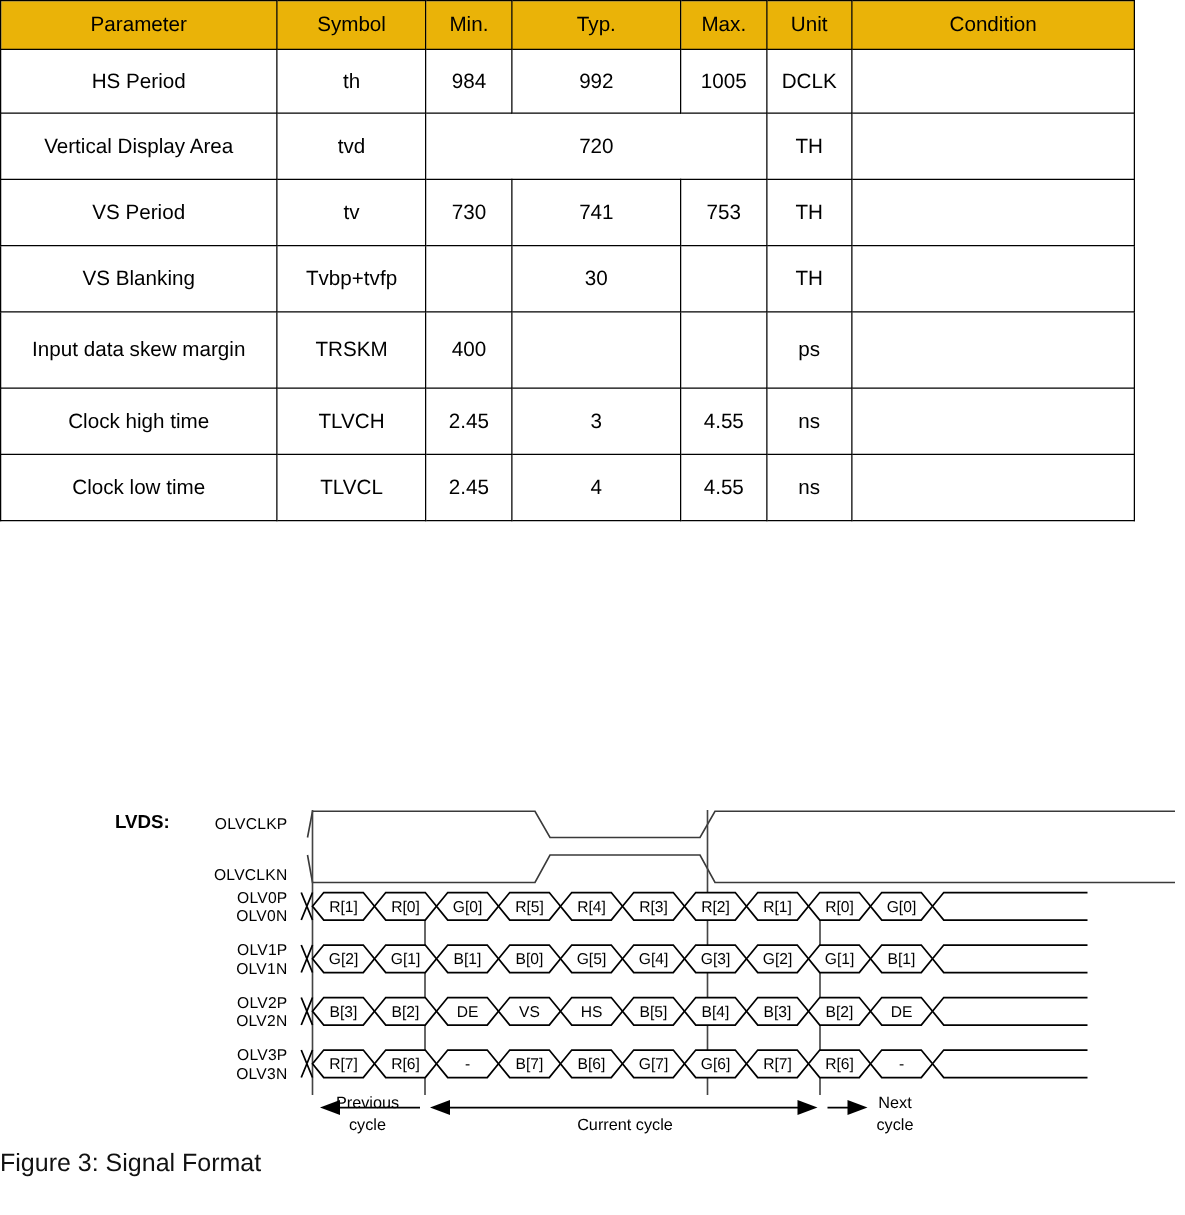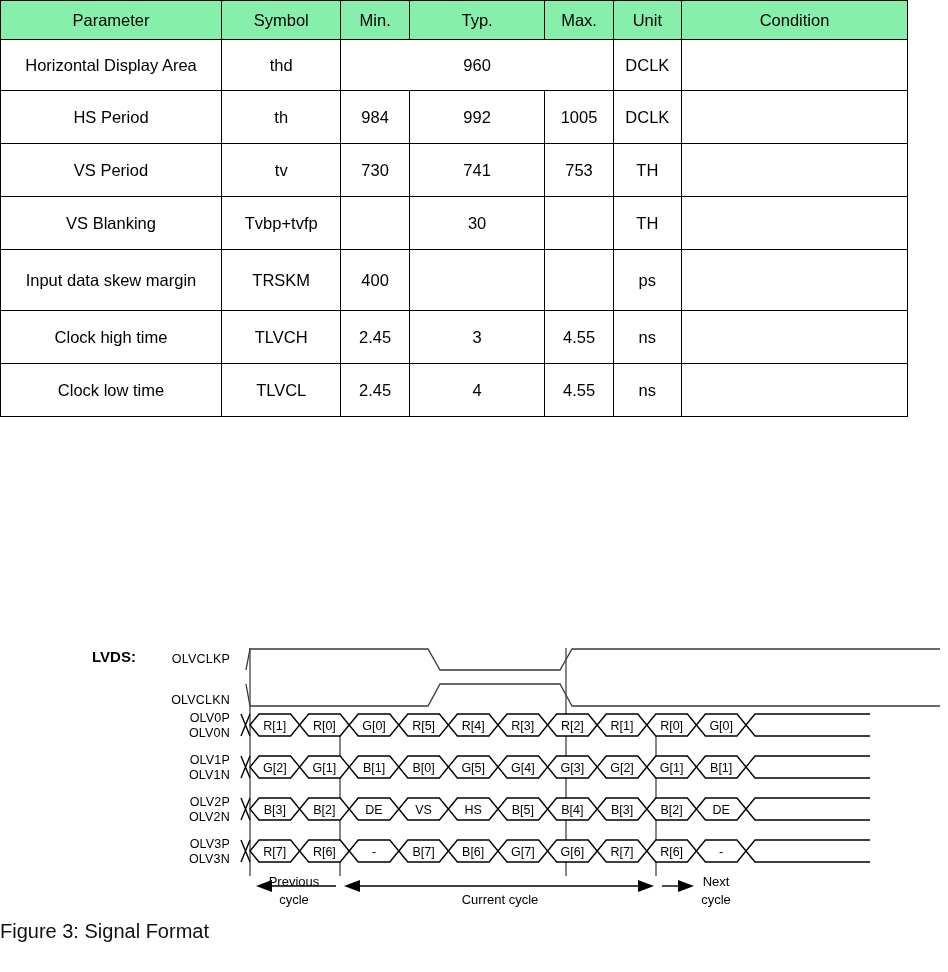--- a/index.html
+++ b/index.html
@@ -32,21 +32,21 @@
     border: 1px solid #000000;
     font-size: 16.5px;
     font-weight: normal;
     text-align: center;
     vertical-align: middle;
     padding: 2px 3px;
     line-height: 1.25;
     color: #000;
   }
   table.spec thead th {
-    background: #86efac;
+    background: #eab308;
     height: 34px;
   }
   table.spec tbody td {
     height: 48px;
     background: #ffffff;
   }
   table.spec tbody tr.tall td { height: 56px; }
   table.spec tbody tr:first-child td { height: 46px; }
 
   .col-param  { width: 220px; }
@@ -105,34 +105,34 @@
         <th>Parameter</th>
         <th>Symbol</th>
         <th>Min.</th>
         <th>Typ.</th>
         <th>Max.</th>
         <th>Unit</th>
         <th>Condition</th>
       </tr>
     </thead>
     <tbody id="spec-body">
-        <tr class="tall">
-          <td>Horizontal Display Area</td>
-          <td>thd</td>
-          <td colspan="3">960</td>
-          <td>DCLK</td>
-          <td></td>
-        </tr>
         <tr>
           <td>HS Period</td>
           <td>th</td>
           <td>984</td>
           <td>992</td>
           <td>1005</td>
           <td>DCLK</td>
+          <td></td>
+        </tr>
+        <tr>
+          <td>Vertical Display Area</td>
+          <td>tvd</td>
+          <td colspan="3">720</td>
+          <td>TH</td>
           <td></td>
         </tr>
         <tr>
           <td>VS Period</td>
           <td>tv</td>
           <td>730</td>
           <td>741</td>
           <td>753</td>
           <td>TH</td>
           <td></td>

